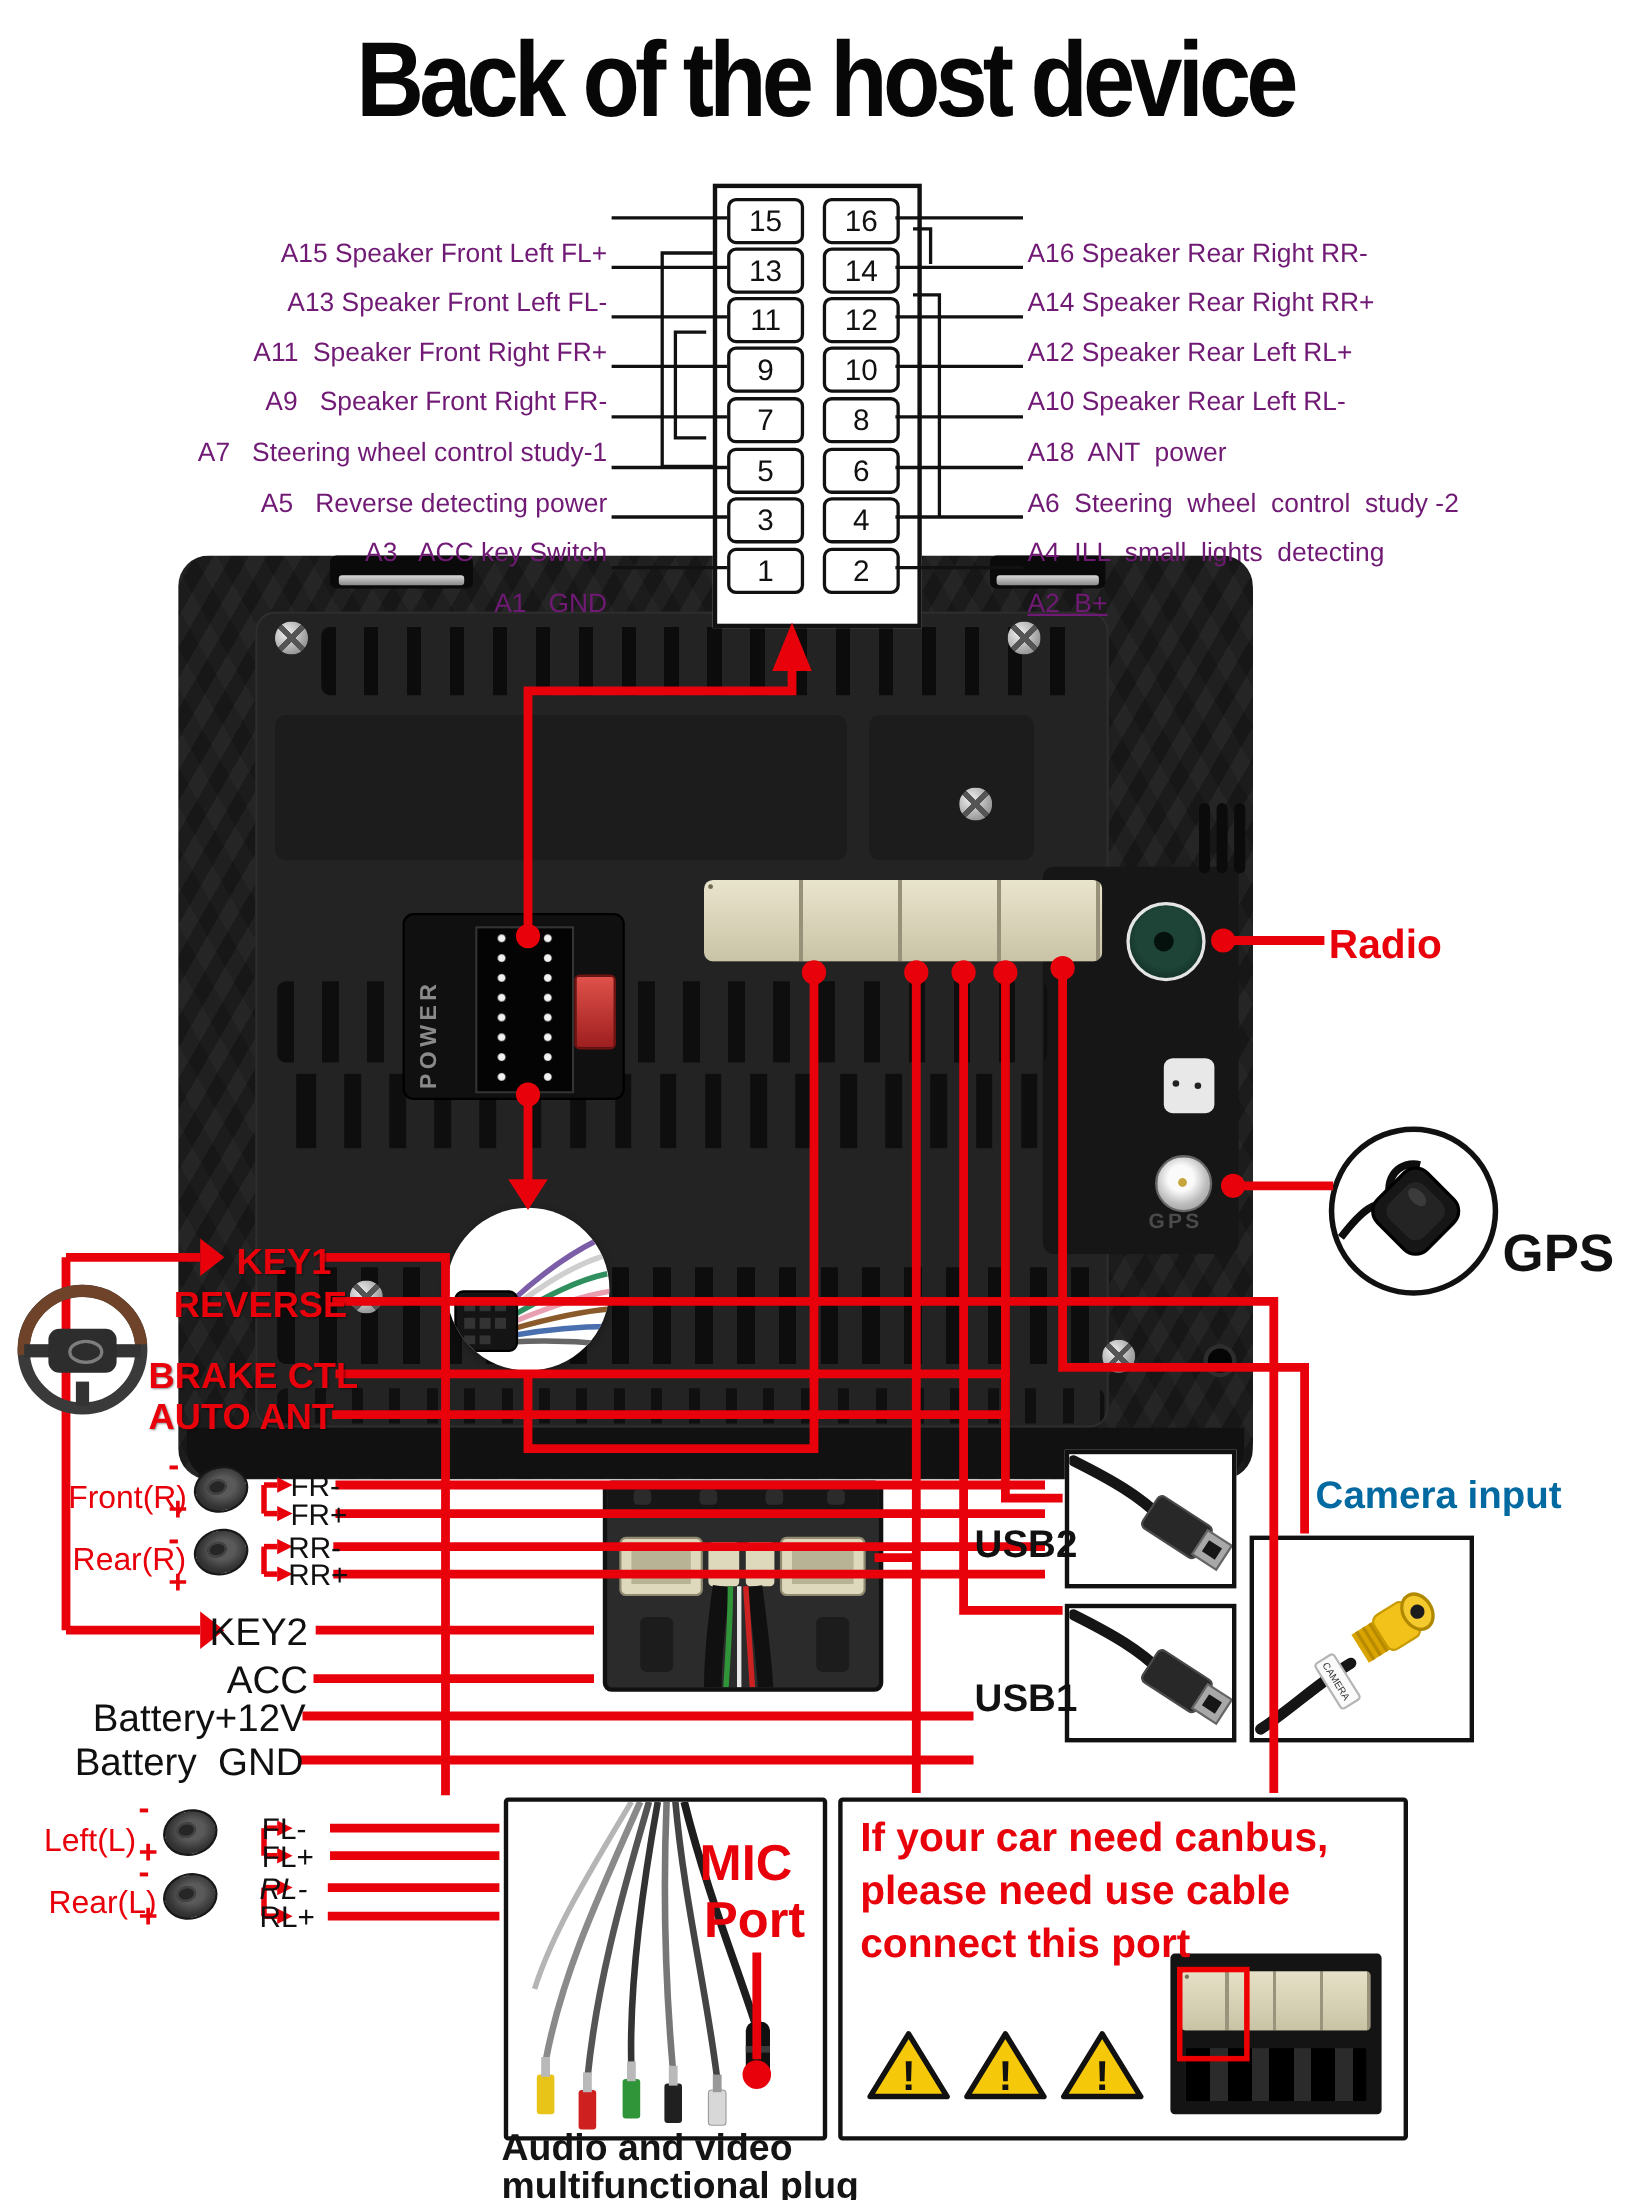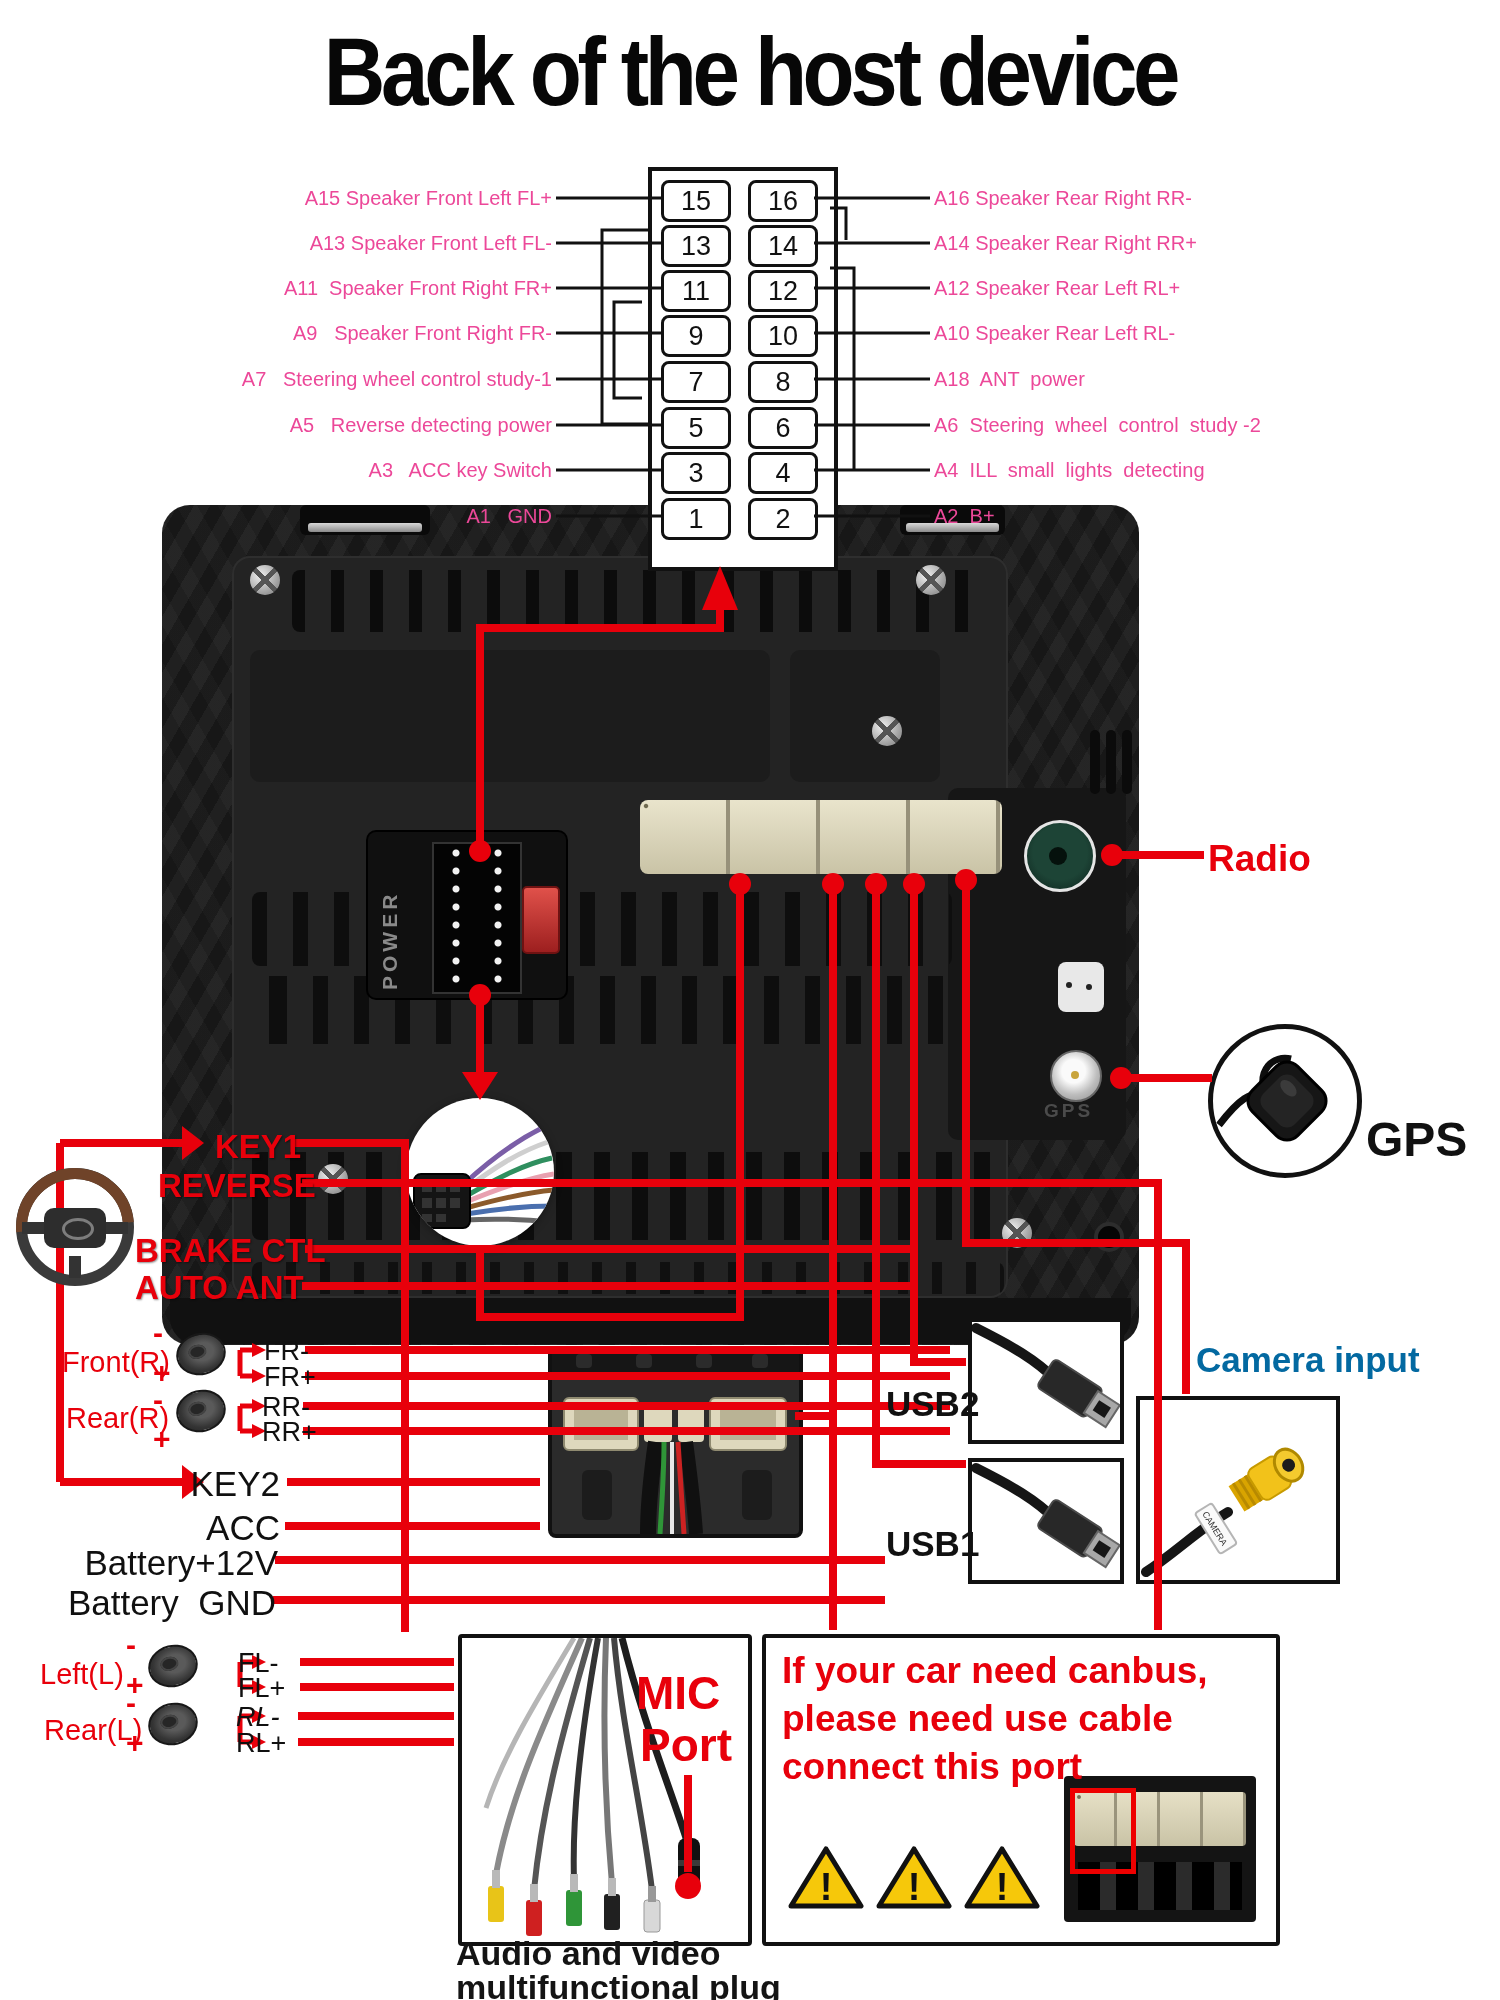--- a/index.html
+++ b/index.html
@@ -9,21 +9,21 @@
   
   #title{position:absolute;left:0;top:16px;width:1500px;text-align:center;
          font-size:97px;font-weight:700;letter-spacing:-5px;color:#070707;
          transform:scaleX(.88);transform-origin:50% 50%;white-space:nowrap;z-index:6;}
   
   .connbox{position:absolute;left:648px;top:167px;width:182px;height:396px;
            border:4px solid #111;background:#fff;z-index:2;}
   .pincell{position:absolute;width:64px;height:36px;border:3px solid #111;border-radius:8px;
            background:#fff;display:flex;align-items:center;justify-content:center;
            font-size:27px;color:#111;z-index:3;}
-  .plbl{position:absolute;font-size:20px;color:#ec4899;white-space:pre;line-height:38px;z-index:6;}
+  .plbl{position:absolute;font-size:24px;color:#701a75;white-space:pre;line-height:38px;z-index:6;margin-top:33px;}
   .plbl-l{left:52px;width:500px;text-align:right;}
   .plbl-r{left:934px;width:566px;text-align:left;}
   
   .devbase{position:absolute;left:162px;top:505px;width:977px;height:840px;border-radius:28px;
            background-color:#191919;z-index:1;
            background-image:repeating-linear-gradient(120deg, rgba(255,255,255,.035) 0 14px, rgba(0,0,0,.06) 14px 28px),
                             repeating-linear-gradient(60deg, rgba(255,255,255,.02) 0 18px, rgba(0,0,0,.05) 18px 36px);}
   .devflange{position:absolute;left:1040px;top:518px;width:99px;height:812px;border-radius:20px;
              background:#121212;z-index:1;}
   .tab{position:absolute;height:30px;background:#0a0a0a;border-radius:6px;z-index:2;}
@@ -189,21 +189,21 @@
   <div class="plbl plbl-l" style="top:406px;">A5   Reverse detecting power</div>
   <div class="plbl plbl-l" style="top:451px;">A3   ACC key Switch</div>
   <div class="plbl plbl-l" style="top:497px;">A1   GND</div>
   <div class="plbl plbl-r" style="top:179px;">A16 Speaker Rear Right RR-</div>
   <div class="plbl plbl-r" style="top:224px;">A14 Speaker Rear Right RR+</div>
   <div class="plbl plbl-r" style="top:269px;">A12 Speaker Rear Left RL+</div>
   <div class="plbl plbl-r" style="top:314px;">A10 Speaker Rear Left RL-</div>
   <div class="plbl plbl-r" style="top:360px;">A18  ANT  power</div>
   <div class="plbl plbl-r" style="top:406px;">A6  Steering  wheel  control  study -2</div>
   <div class="plbl plbl-r" style="top:451px;">A4  ILL  small  lights  detecting</div>
-  <div class="plbl plbl-r" style="top:497px;">A2  B+</div>
+  <div class="plbl plbl-r" style="top:497px;text-decoration:underline;">A2  B+</div>
 
   <div class="circle-inset" style="left:406px;top:1098px;width:148px;height:148px;box-shadow:0 2px 8px rgba(0,0,0,.35);">
     <svg width="148" height="148">
       <path d="M58,86 C84,62 108,44 136,30" stroke="#7b5ea7" stroke-width="5" fill="none"></path>
       <path d="M58,92 C88,70 112,54 142,44" stroke="#cfcfcf" stroke-width="5" fill="none"></path>
       <path d="M60,98 C92,80 118,66 146,60" stroke="#2f8f5f" stroke-width="5" fill="none"></path>
       <path d="M60,104 C94,90 122,80 148,76" stroke="#e8a0b0" stroke-width="5" fill="none"></path>
       <path d="M60,110 C96,100 124,94 148,92" stroke="#8b5a2b" stroke-width="5" fill="none"></path>
       <path d="M60,116 C96,110 126,108 148,108" stroke="#4a6fae" stroke-width="5" fill="none"></path>
       <path d="M58,122 C96,120 126,122 146,124" stroke="#666" stroke-width="5" fill="none"></path>

